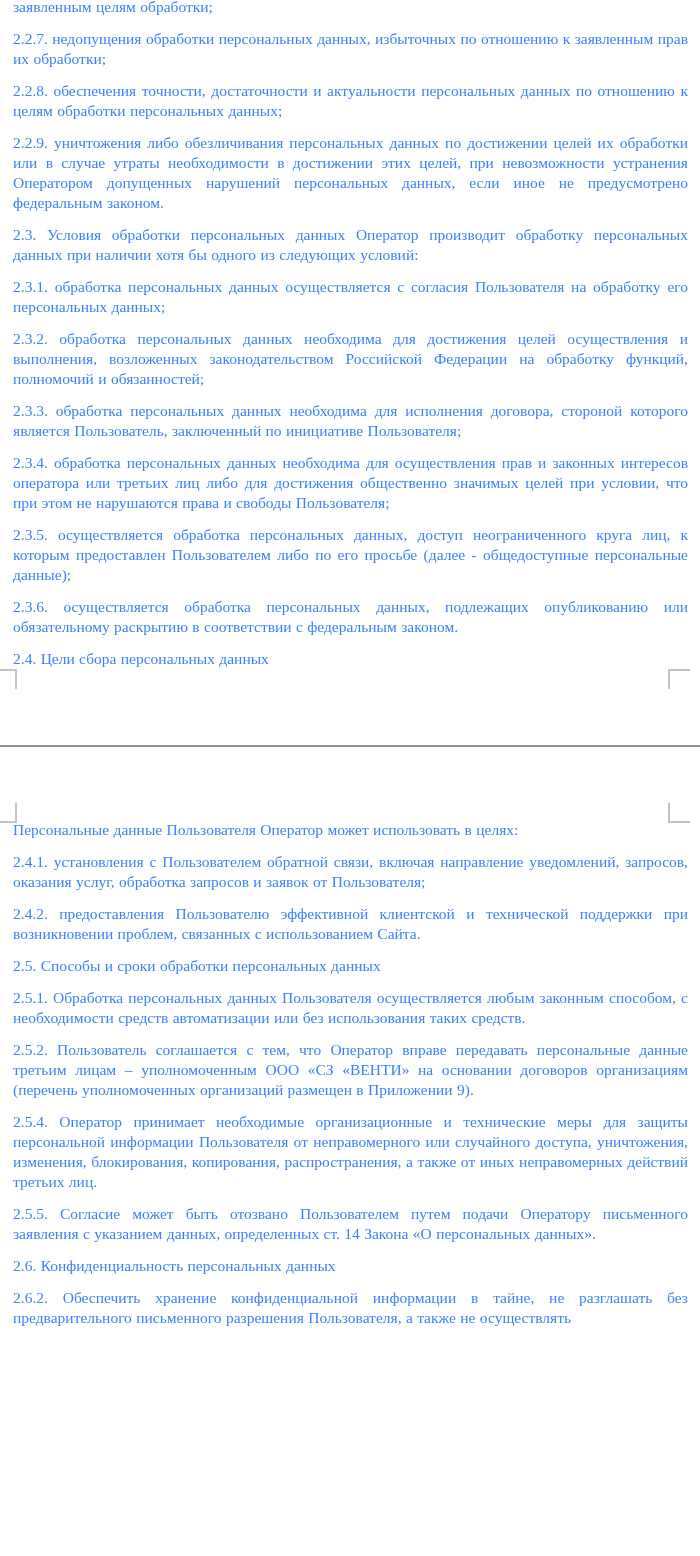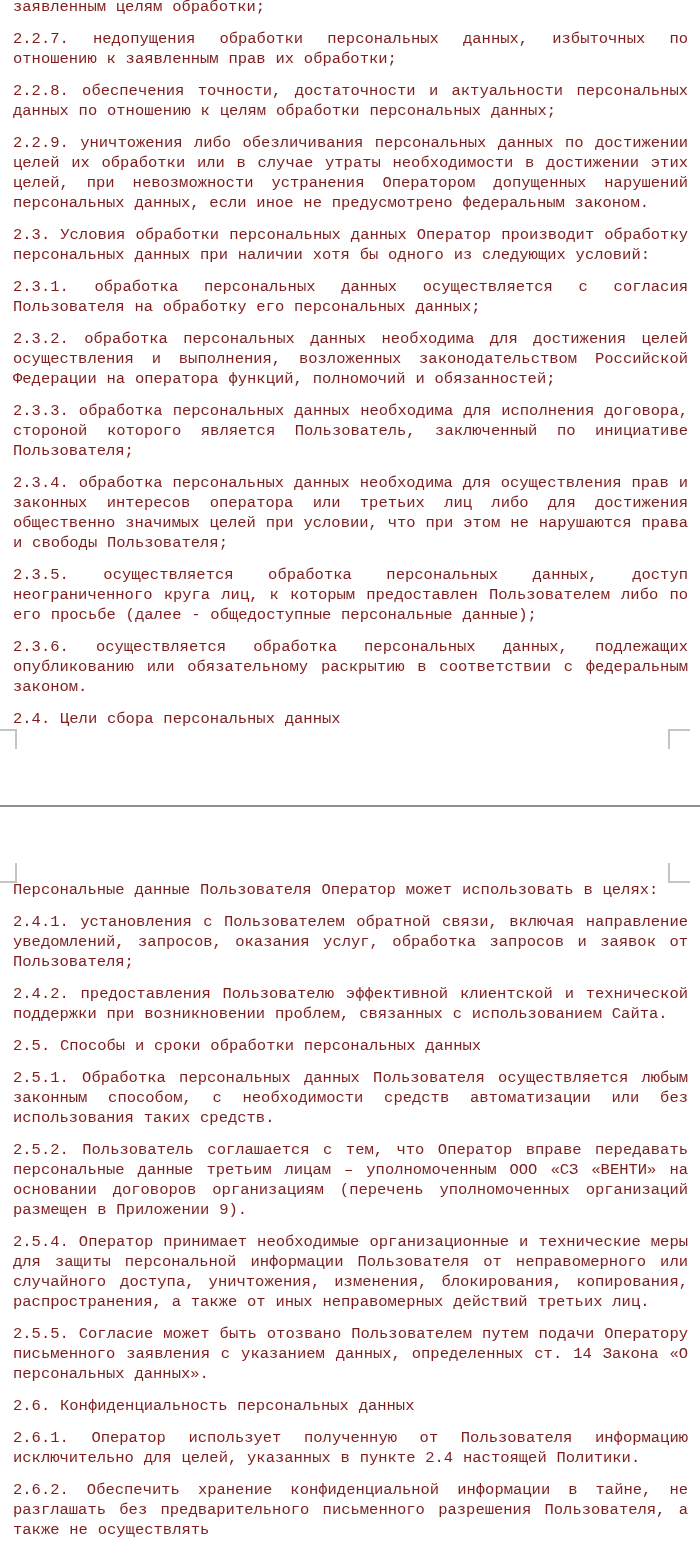--- a/index.html
+++ b/index.html
@@ -11,22 +11,22 @@
     height: 1556px;
     overflow: hidden;
     background: #ffffff;
   }
   .viewer {
     position: relative;
     width: 700px;
     height: 1556px;
     overflow: hidden;
     background: #ffffff;
-    font-family: Liberation Mono, monospace;
-    color: #7f1d1d;
+    font-family: Liberation Serif, serif;
+    color: #3b82f6;
   }
   .page {
     padding: 0 12px 0 13px;
   }
   .para {
     margin: 0 0 12px 0;
     font-size: 15.5px;
     line-height: 20px;
     font-weight: 400;
     text-align: justify;
@@ -66,21 +66,21 @@
 <body>
 
 <div class="viewer">
   <div class="page" id="page1">
       <p class="para">заявленным целям обработки;</p>
       <p class="para">2.2.7. недопущения обработки персональных данных, избыточных по отношению к заявленным прав их обработки;</p>
       <p class="para">2.2.8. обеспечения точности, достаточности и актуальности персональных данных по отношению к целям обработки персональных данных;</p>
       <p class="para">2.2.9. уничтожения либо обезличивания персональных данных по достижении целей их обработки или в случае утраты необходимости в достижении этих целей, при невозможности устранения Оператором допущенных нарушений персональных данных, если иное не предусмотрено федеральным законом.</p>
       <p class="para">2.3. Условия обработки персональных данных Оператор производит обработку персональных данных при наличии хотя бы одного из следующих условий:</p>
       <p class="para">2.3.1. обработка персональных данных осуществляется с согласия Пользователя на обработку его персональных данных;</p>
-      <p class="para">2.3.2. обработка персональных данных необходима для достижения целей осуществления и выполнения, возложенных законодательством Российской Федерации на оператора функций, полномочий и обязанностей;</p>
+      <p class="para">2.3.2. обработка персональных данных необходима для достижения целей осуществления и выполнения, возложенных законодательством Российской Федерации на обработку функций, полномочий и обязанностей;</p>
       <p class="para">2.3.3. обработка персональных данных необходима для исполнения договора, стороной которого является Пользователь, заключенный по инициативе Пользователя;</p>
       <p class="para">2.3.4. обработка персональных данных необходима для осуществления прав и законных интересов оператора или третьих лиц либо для достижения общественно значимых целей при условии, что при этом не нарушаются права и свободы Пользователя;</p>
       <p class="para">2.3.5. осуществляется обработка персональных данных, доступ неограниченного круга лиц, к которым предоставлен Пользователем либо по его просьбе (далее - общедоступные персональные данные);</p>
       <p class="para">2.3.6. осуществляется обработка персональных данных, подлежащих опубликованию или обязательному раскрытию в соответствии с федеральным законом.</p>
       <p class="para">2.4. Цели сбора персональных данных</p>
     </div>
 
   <div class="page-break">
     <div class="corner c-p1-left"></div>
     <div class="corner c-p1-right"></div>
@@ -92,16 +92,15 @@
   <div class="page" id="page2">
       <p class="para">Персональные данные Пользователя Оператор может использовать в целях:</p>
       <p class="para">2.4.1. установления с Пользователем обратной связи, включая направление уведомлений, запросов, оказания услуг, обработка запросов и заявок от Пользователя;</p>
       <p class="para">2.4.2. предоставления Пользователю эффективной клиентской и технической поддержки при возникновении проблем, связанных с использованием Сайта.</p>
       <p class="para">2.5. Способы и сроки обработки персональных данных</p>
       <p class="para">2.5.1. Обработка персональных данных Пользователя осуществляется любым законным способом, с необходимости средств автоматизации или без использования таких средств.</p>
       <p class="para">2.5.2. Пользователь соглашается с тем, что Оператор вправе передавать персональные данные третьим лицам – уполномоченным ООО «СЗ «ВЕНТИ» на основании договоров организациям (перечень уполномоченных организаций размещен в Приложении 9).</p>
       <p class="para">2.5.4. Оператор принимает необходимые организационные и технические меры для защиты персональной информации Пользователя от неправомерного или случайного доступа, уничтожения, изменения, блокирования, копирования, распространения, а также от иных неправомерных действий третьих лиц.</p>
       <p class="para">2.5.5. Согласие может быть отозвано Пользователем путем подачи Оператору письменного заявления с указанием данных, определенных ст. 14 Закона «О персональных данных».</p>
       <p class="para">2.6. Конфиденциальность персональных данных</p>
-      <p class="para">2.6.1. Оператор использует полученную от Пользователя информацию исключительно для целей, указанных в пункте 2.4 настоящей Политики.</p>
       <p class="para">2.6.2. Обеспечить хранение конфиденциальной информации в тайне, не разглашать без предварительного письменного разрешения Пользователя, а также не осуществлять</p>
     </div>
 </div>
 
 </body></html>

